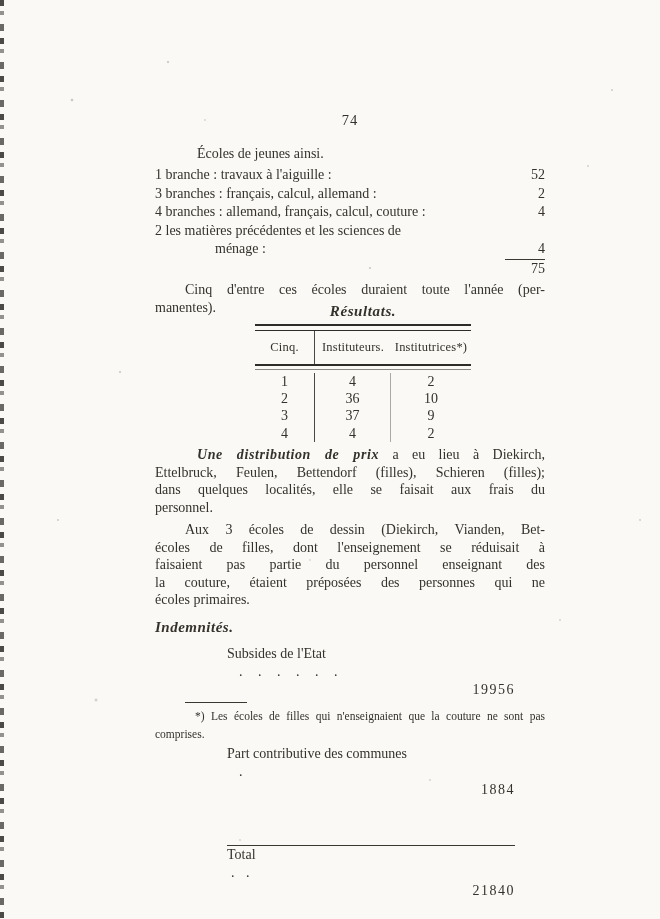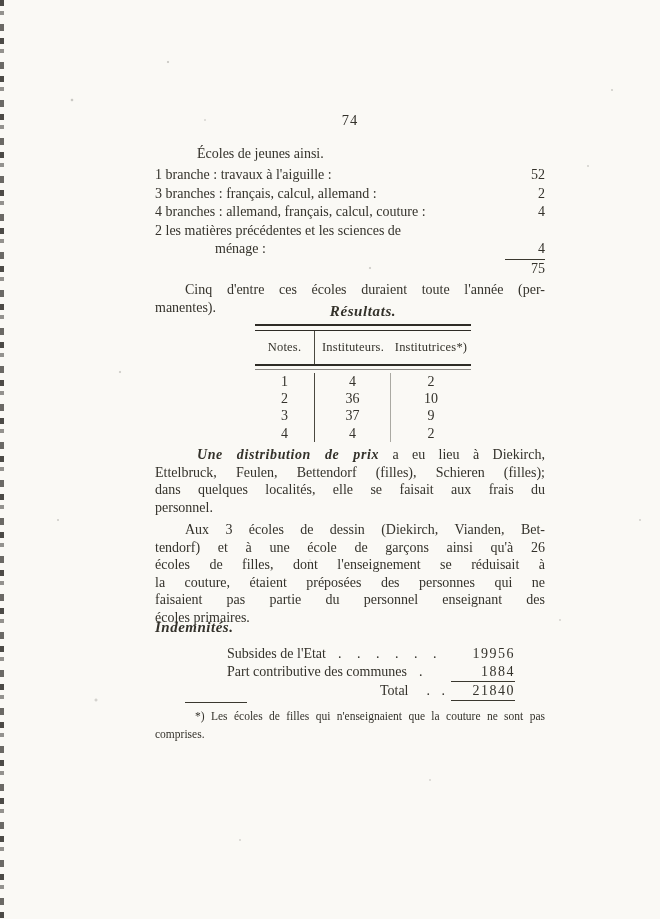--- a/index.html
+++ b/index.html
@@ -70,21 +70,21 @@
   .th{text-align:center;}
   .th.c1{border-right:1px solid #4a483f;height:100%;line-height:33px;}
   .tbody{padding-top:3px;}
   .trow{display:grid;grid-template-columns:60px 76px 80px;line-height:17.2px;}
   .td{text-align:center;}
   .td.c1{border-right:1px solid #4a483f;}
   .td.c2{border-right:1px solid rgba(74,72,63,.45);}
 
   .indemnites{position:absolute;top:619px;left:0;width:100%;}
   .ind-heading{font-style:italic;font-weight:600;letter-spacing:.5px;font-size:15px;}
-  .ind-row{display:flex;width:288px;margin-left:72px;line-height:18px;margin-top:0;}
+  .ind-row{display:flex;width:288px;margin-left:72px;line-height:18px;margin-top:0;flex-direction:column;}
   .ind-row.r1{margin-top:9px;}
   .ind-dots{flex:1 1 auto;text-align:left;padding-left:12px;word-spacing:12px;}
   .ind-dots.short{word-spacing:8px;}
   .ind-val{flex:0 0 64px;text-align:right;letter-spacing:1.5px;}
   .ind-val.underlined{border-bottom:1.5px solid #3a382f;}
   .ind-row.total{justify-content:flex-end;}
   .ind-row.total .ind-label{margin-right:14px;}
 
   .footnote{position:absolute;top:702px;left:0;width:100%;font-size:11.5px;line-height:17.5px;}
   .fn-rule{width:62px;margin-left:30px;border-top:1.4px solid #3a382f;height:0;}
@@ -133,21 +133,21 @@
     <div class="para para1">
       <div class="jl ind1">Cinq d'entre ces écoles duraient toute l'année (per-</div>
       <div class="ll">manentes).</div>
     </div>
 
     <div class="table-wrap">
       <div class="tbl-title">Résultats.</div>
       <div class="tbl">
         <div class="rule-double"></div>
         <div class="thead">
-          <span class="th c1">Notes.</span>
+          <span class="th c1">Cinq.</span>
           <span class="th c2">Instituteurs.</span>
           <span class="th c3">Institutrices*)</span>
         </div>
         <div class="rule-double r2"></div>
         <div class="tbody">
           <div class="trow">
             <span class="td c1">1</span>
             <span class="td c2">4</span>
             <span class="td c3">2</span>
           </div>
@@ -172,24 +172,23 @@
 
     <div class="para para2">
       <div class="jl ind2"><span class="lead">Une distribution de prix</span><span> a eu lieu à Diekirch,</span></div>
       <div class="jl">Ettelbruck, Feulen, Bettendorf (filles), Schieren (filles);</div>
       <div class="jl">dans quelques localités, elle se faisait aux frais du</div>
       <div class="ll">personnel.</div>
     </div>
 
     <div class="para para3">
       <div class="jl ind1">Aux 3 écoles de dessin (Diekirch, Vianden, Bet-</div>
-      <div class="jl">tendorf) et à une école de garçons ainsi qu'à 26</div>
       <div class="jl">écoles de filles, dont l'enseignement se réduisait à</div>
+      <div class="jl">faisaient pas partie du personnel enseignant des</div>
       <div class="jl">la couture, étaient préposées des personnes qui ne</div>
-      <div class="jl">faisaient pas partie du personnel enseignant des</div>
       <div class="ll">écoles primaires.</div>
     </div>
 
     <div class="indemnites">
       <div class="ind-heading">Indemnités.</div>
       <div class="ind-row r1">
         <span class="ind-label">Subsides de l'Etat</span>
         <span class="ind-dots">. . . . . .</span>
         <span class="ind-val">19956</span>
       </div>

